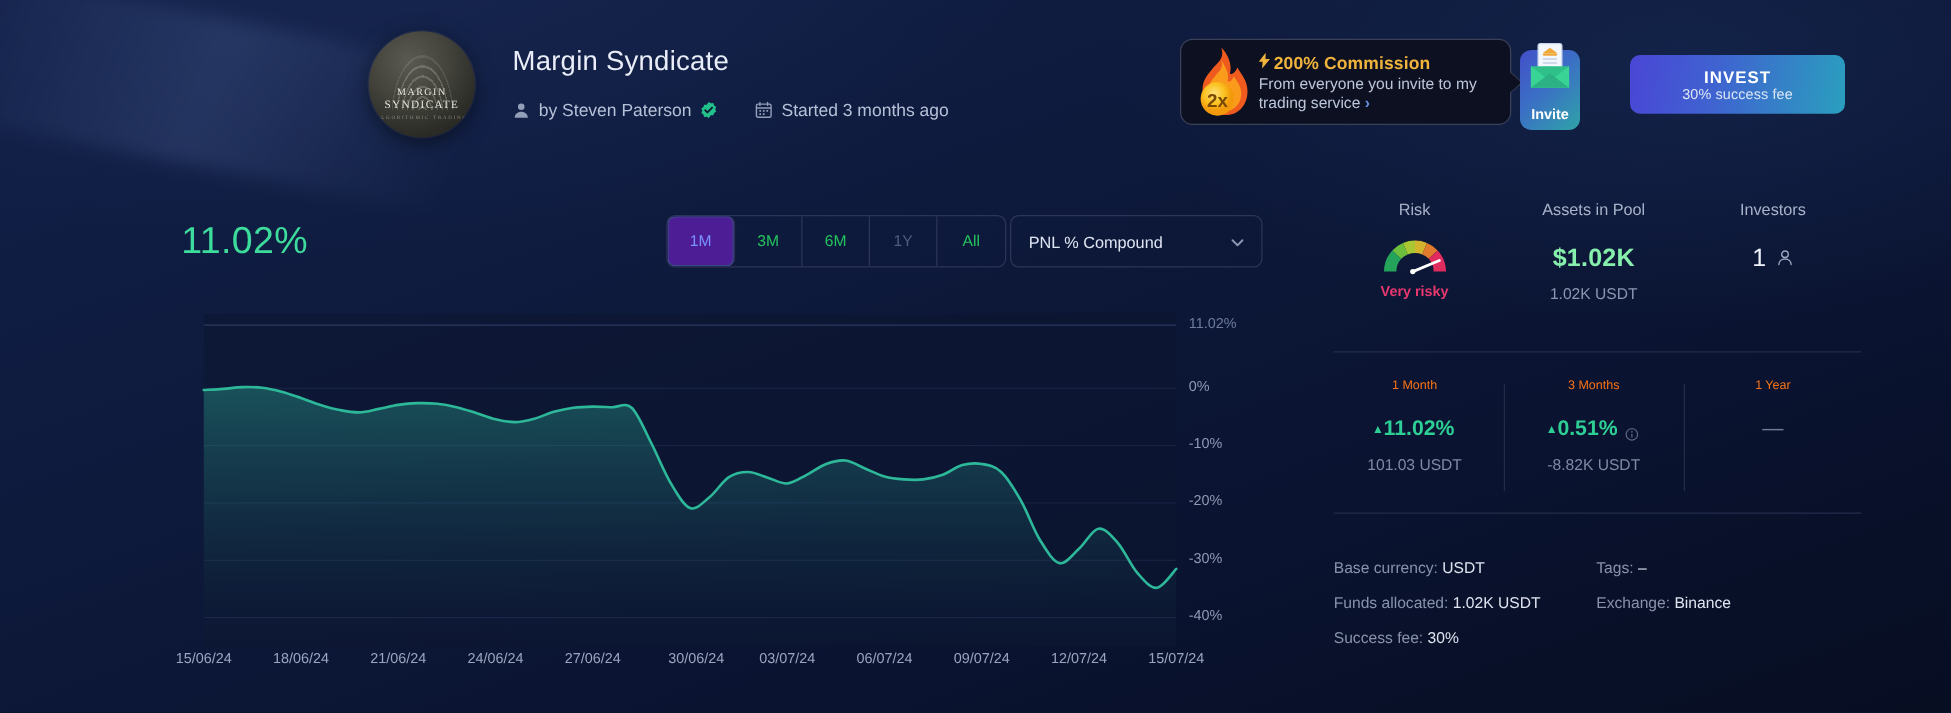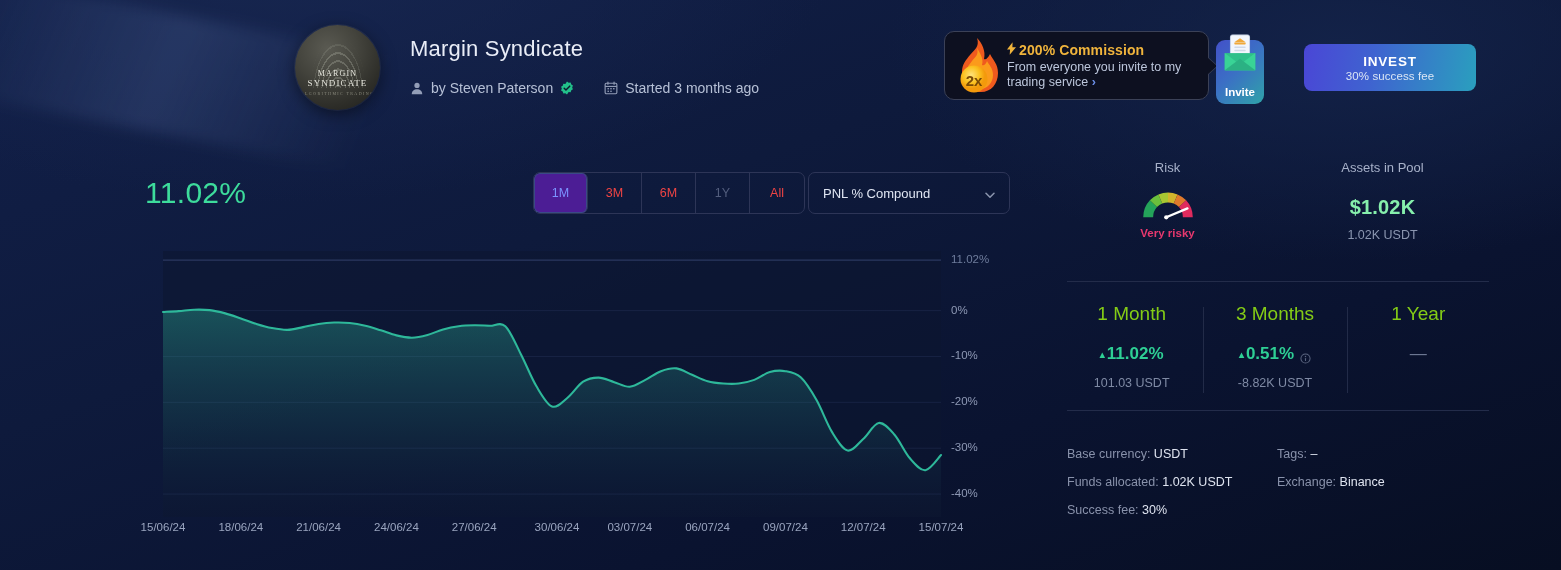--- a/index.html
+++ b/index.html
@@ -103,21 +103,21 @@
   .pnl-big {
     position:absolute; left:145px; top:176px;
     font-size:30px; color:#3ddc9c; font-weight:400; letter-spacing:.3px;
   }
   .range-group {
     position:absolute; left:533px; top:172px; height:42px;
     display:flex; border:1px solid #2d3557; border-radius:7px; overflow:hidden;
   }
   .range-btn {
     width:54px; height:40px; display:flex; align-items:center; justify-content:center;
-    font-size:12.5px; color:#ef4444; cursor:pointer; border-right:1px solid #2d3557;
+    font-size:12.5px; color:#22c55e; cursor:pointer; border-right:1px solid #2d3557;
     background:transparent;
   }
   .range-btn:last-child { border-right:none; }
   .range-btn.active { color:#7b93ff; background:#4c1d95; border-radius:6px; box-shadow:inset 0 0 0 1px #3a4a86; }
   .range-btn.disabled { color:#525d7d; }
 
   .select-box {
     position:absolute; left:808px; top:172px; width:202px; height:42px;
     border:1px solid #2d3557; border-radius:7px;
     display:flex; align-items:center; justify-content:space-between;
@@ -144,21 +144,21 @@
   .sub-val { font-size:12.5px; color:#8b96b0; margin-top:9px; }
   .inv-num { font-size:20px; color:#eef2fa; margin-top:21px; display:flex; align-items:center; justify-content:center; gap:8px; }
 
   .hr { position:absolute; left:7px; width:422px; height:1px; background:#232c4a; }
 
   .perf-row { position:absolute; left:0; top:143px; width:430px; display:flex; }
   .perf-col { flex:1; text-align:center; position:relative; }
   .perf-col + .perf-col:before {
     content:""; position:absolute; left:0; top:4px; width:1px; height:86px; background:#222b48;
   }
-  .perf-hdr { font-size:19px; color:#84cc16; }
+  .perf-hdr { font-size:10px; color:#f97316; }
   .perf-val { font-size:17px; font-weight:bold; color:#2ecf95; margin-top:19px; display:flex; align-items:center; justify-content:center; gap:2px; }
   .perf-sub { font-size:12.5px; color:#7f8aa4; margin-top:12px; }
   .info-c { width:11px; height:11px; margin-left:4px; opacity:.6; }
 
   .meta-grid { position:absolute; left:7px; top:280px; width:430px; font-size:12.5px; line-height:28px; }
   .meta-line { display:flex; }
   .mg-l { width:210px; color:#8992ab; }
   .mg-r { color:#8992ab; }
   .mg-l b, .mg-r b { color:#dfe4f0; font-weight:400; }
 </style>
@@ -362,20 +362,32 @@
             </svg>
           </span>
           <div class="risk-lbl">Very risky</div>
         </div>
       </div>
       <div class="stat-col">
         <div class="stat-hdr">Assets in Pool</div>
         <div class="big-val">$1.02K</div>
         <div class="sub-val">1.02K USDT</div>
       </div>
+      <div class="stat-col">
+        <div class="stat-hdr">Investors</div>
+        <div class="inv-num">
+          <span>1</span>
+          <span>
+            <svg viewBox="0 0 16 16" width="14" height="14">
+                <circle cx="8" cy="5" r="3" fill="none" stroke="#99a3bd" stroke-width="1.3"></circle>
+                <path d="M2.4 14.4c0-3 2.5-5 5.6-5s5.6 2 5.6 5" fill="none" stroke="#99a3bd" stroke-width="1.3" stroke-linecap="round"></path>
+              </svg>
+          </span>
+        </div>
+      </div>
     </div>
 
     <div class="hr" style="top:121px"></div>
 
     <div class="perf-row" id="perf-row">
         <div class="perf-col">
           <div class="perf-hdr">1 Month</div>
           <div class="perf-val">
             <span style="font-size: 10px;">▴</span>
             <span>11.02%</span>

